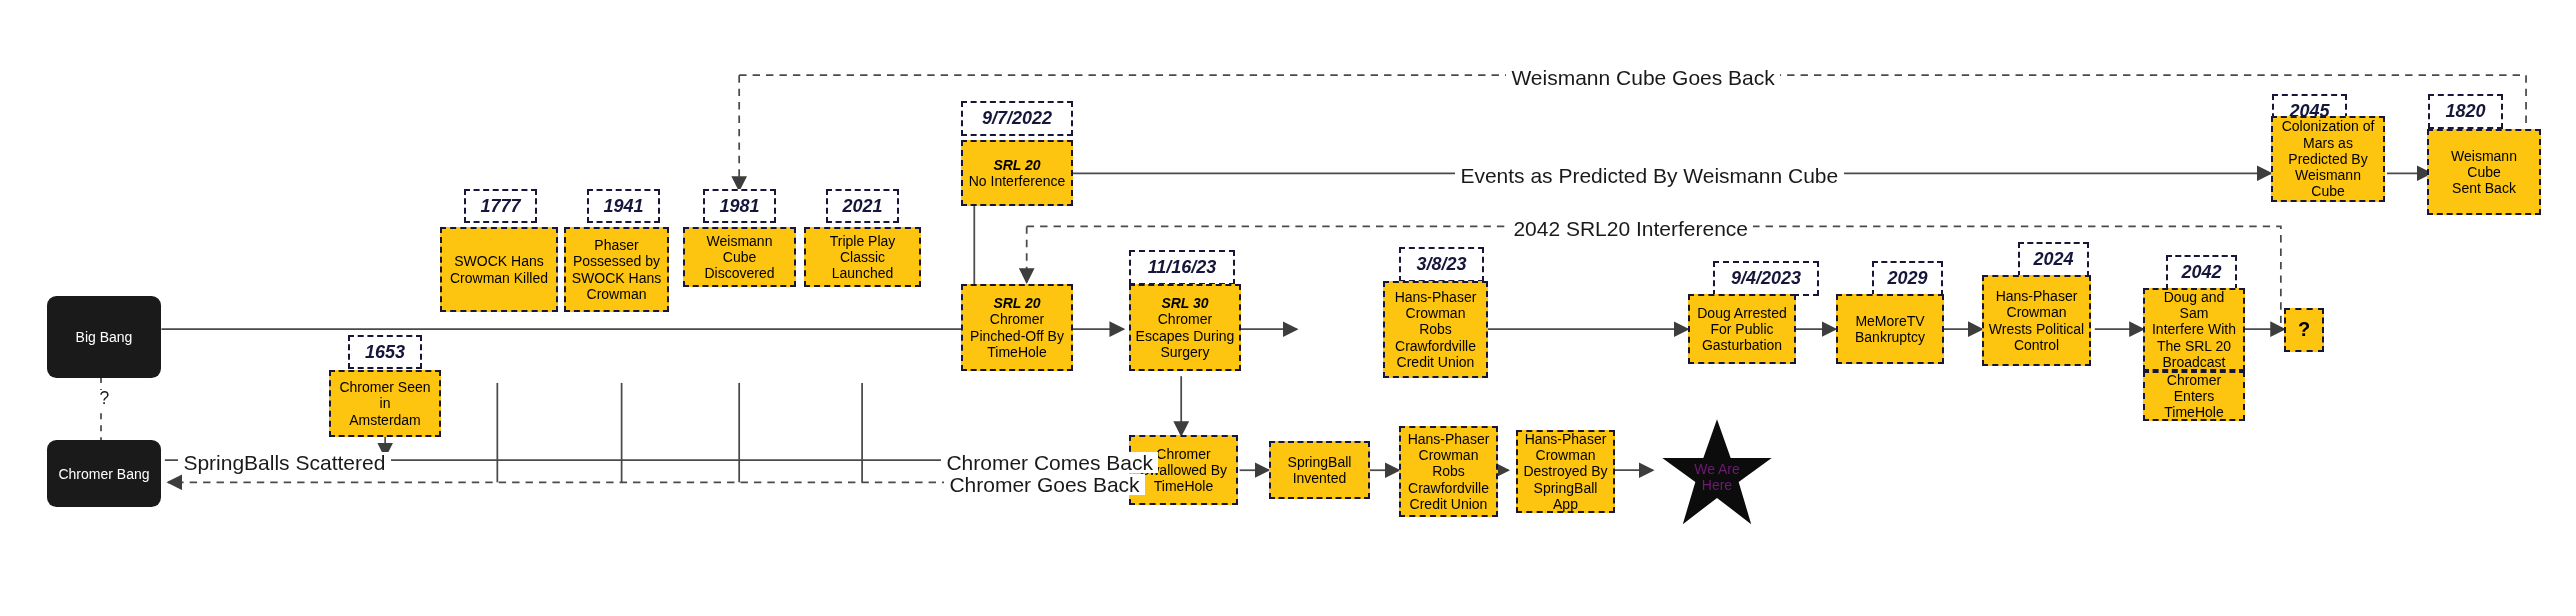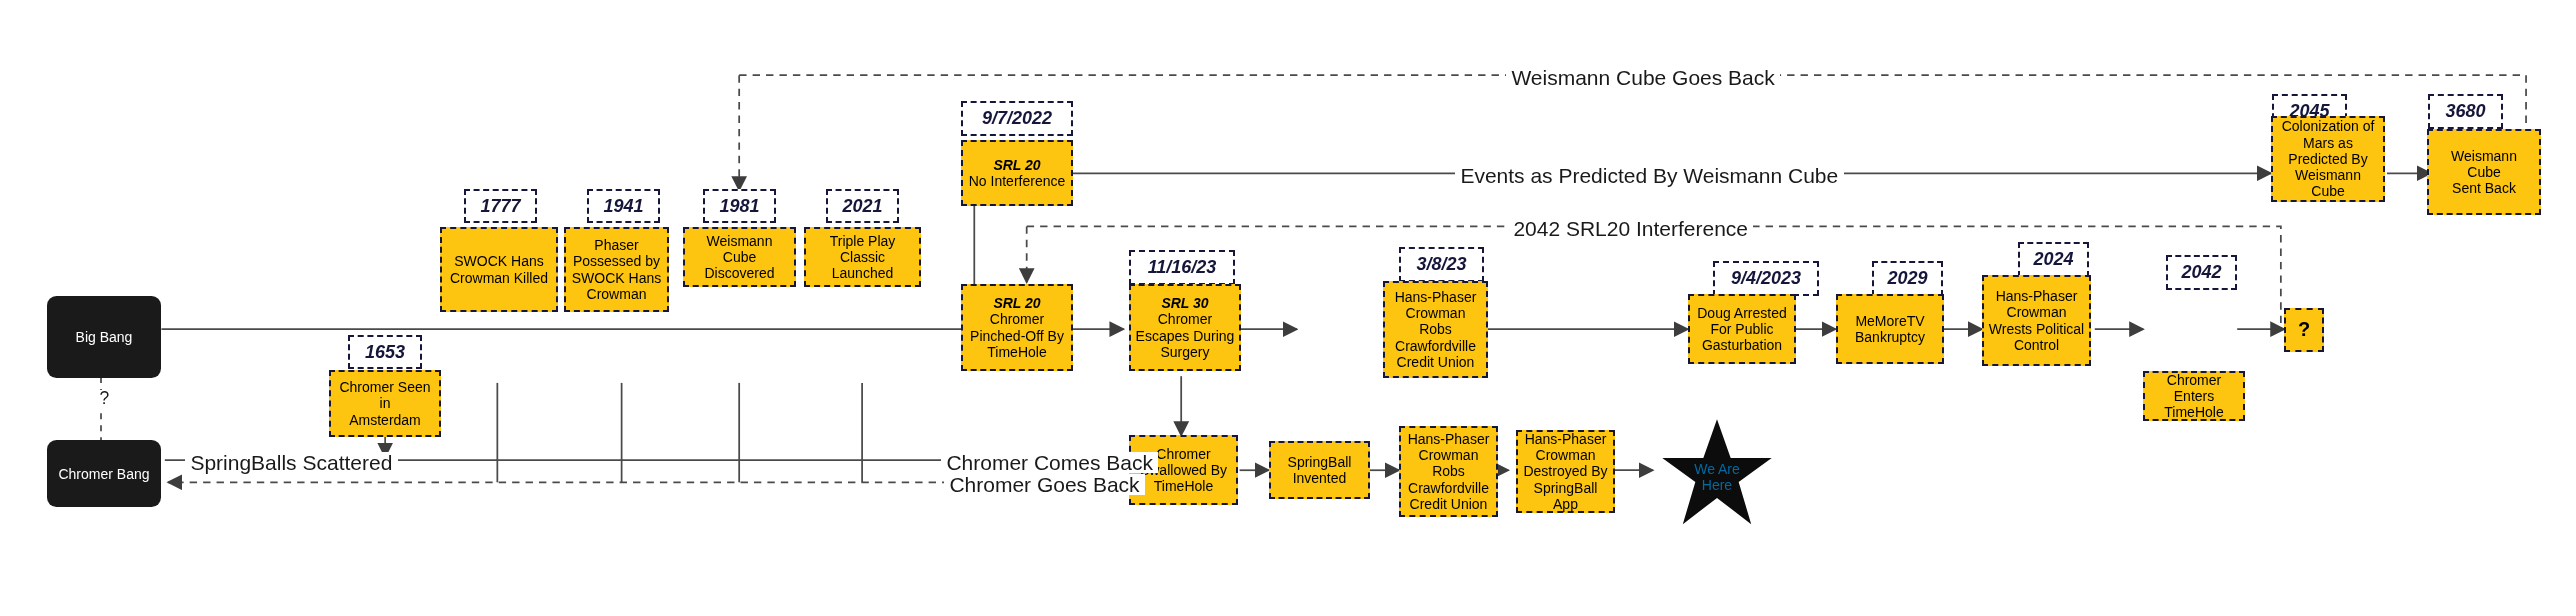--- a/index.html
+++ b/index.html
@@ -20,21 +20,21 @@
   .bang{position:absolute;box-sizing:border-box;background:#1a1a1a;border-radius:9.4px;color:#fff;
         display:flex;align-items:center;justify-content:center;text-align:center;font-size:14px;}
 
   .lbl{position:absolute;background:#fff;color:#1a1a1a;font-size:21px;white-space:nowrap;
        padding:0 5.4px;line-height:1;font-family:"Liberation Sans",sans-serif;}
 
   svg.wires{position:absolute;left:0;top:0;width:2576px;height:616px;pointer-events:none;}
 
   .star-wrap{position:absolute;width:114px;height:114px;}
   .star-txt{position:absolute;left:0;top:0;width:114px;height:114px;display:flex;
-            align-items:center;justify-content:center;text-align:center;color:#0369a1;
+            align-items:center;justify-content:center;text-align:center;color:#701a75;
             font-size:14px;line-height:1.15;font-weight:normal;}
 </style>
 </head>
 <body>
 
 <div id="stage">
 
   <svg class="wires" viewBox="0 0 3834 917">
     <defs>
       <marker id="ah" markerWidth="9" markerHeight="9" refX="8" refY="4.5" orient="auto" markerUnits="strokeWidth">
@@ -131,21 +131,21 @@
   <div class="datebox" style="left:2018px;top:242px;width:71px;height:35px;">
     <span>2024</span>
     </div>
   <div class="datebox" style="left:2166px;top:255px;width:71px;height:35px;">
     <span>2042</span>
     </div>
   <div class="datebox" style="left:2272px;top:94px;width:75px;height:35px;">
     <span>2045</span>
     </div>
   <div class="datebox" style="left:2428px;top:94px;width:75px;height:35px;">
-    <span>3680</span>
+    <span>1820</span>
     </div>
 
   <div class="node" style="left:440px;top:227px;width:118px;height:85px;">
     <span class="sub">SWOCK Hans<br>Crowman Killed</span>
     </div>
 
   <div class="node" style="left:564px;top:227px;width:105px;height:85px;">
     <span class="sub">Phaser<br>Possessed by<br>SWOCK Hans<br>Crowman</span>
     </div>
 
@@ -185,20 +185,23 @@
     </div>
 
   <div class="node" style="left:1836px;top:294px;width:108px;height:70px;">
     <span class="sub">MeMoreTV<br>Bankruptcy</span>
     </div>
 
   <div class="node" style="left:1982px;top:275px;width:109px;height:91px;">
     <span class="sub">Hans-Phaser<br>Crowman<br>Wrests Political<br>Control</span>
     </div>
 
+  <div class="node" style="left:2143px;top:288px;width:102px;height:83px;">
+    <span class="sub">Doug and Sam<br>Interfere With<br>The SRL 20<br>Broadcast</span>
+    </div>
 
   <div class="node" style="left:2143px;top:371px;width:102px;height:50px;">
     <span class="sub">Chromer Enters<br>TimeHole</span>
     </div>
 
   <div class="node" style="left:2284px;top:308px;width:40px;height:44px;font-size:20px;font-weight:bold;">
     <span class="sub">?</span>
     </div>
 
   <div class="node" style="left:2271px;top:116px;width:114px;height:86px;justify-content:flex-end;">
@@ -228,18 +231,18 @@
   <div class="star-wrap" style="left:1660px;top:417px;">
     <svg viewBox="0 0 100 100" width="114" height="114">
       <polygon points="50,2 62,36 98,36 69,57 80,94 50,71 20,94 31,57 2,36 38,36" fill="#0c0c0c"></polygon>
     </svg>
     <div class="star-txt" style="margin-top:2.7px;">We Are<br>Here</div>
   </div>
 
   <div class="lbl" style="left:1506px;top:67px;">Weismann Cube Goes Back</div>
   <div class="lbl" style="left:1455px;top:165px;">Events as Predicted By Weismann Cube</div>
   <div class="lbl" style="left:1508px;top:218px;">2042 SRL20 Interference</div>
-  <div class="lbl" style="left:185px;top:452px;">SpringBalls Scattered</div>
+  <div class="lbl" style="left:178px;top:452px;">SpringBalls Scattered</div>
   <div class="lbl" style="left:941px;top:452px;">Chromer Comes Back</div>
   <div class="lbl" style="left:944px;top:474px;">Chromer Goes Back</div>
 
 </div>
 
 
 </body></html>

